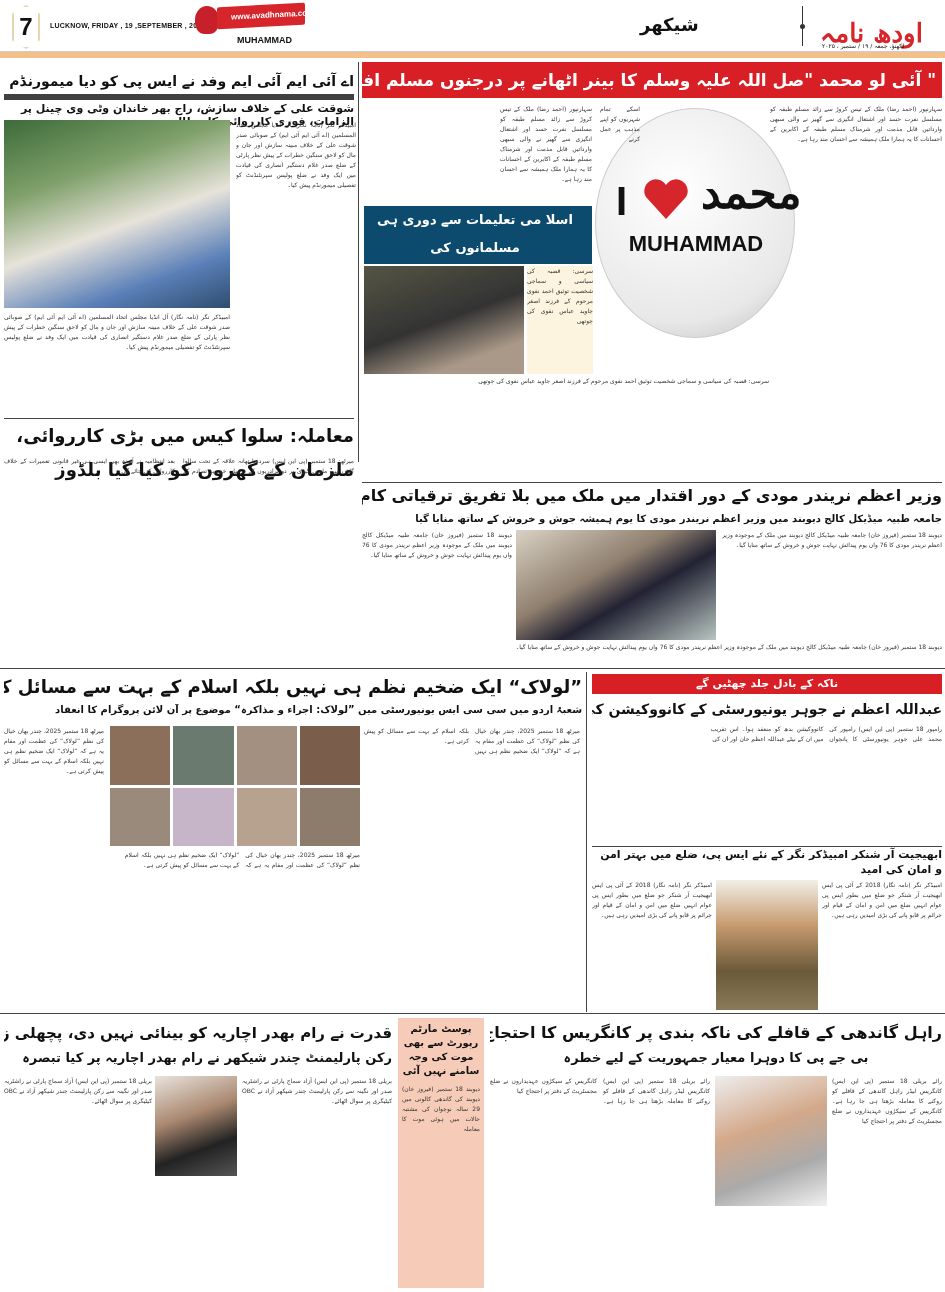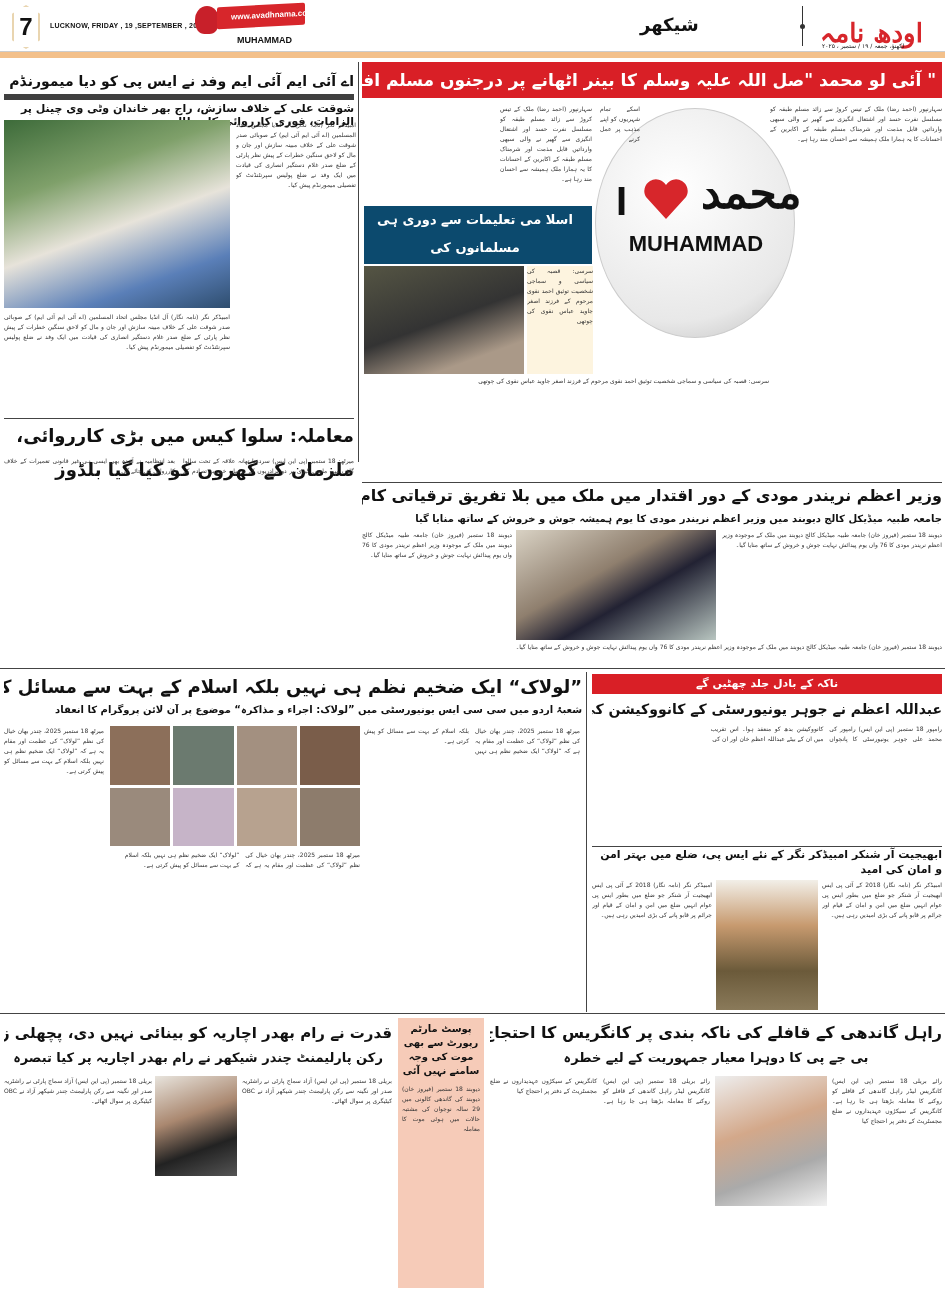--- a/index.html
+++ b/index.html
@@ -110,21 +110,21 @@
 <div class="abs txt" style="left:592px;top:724px;width:350px;height:120px;column-count:3;column-gap:6px">رامپور 18 ستمبر (پی این ایس) رامپور کی محمد علی جوہر یونیورسٹی کا پانچواں کانووکیشن بدھ کو منعقد ہوا۔ اس تقریب میں ان کے بیٹے عبداللہ اعظم خان اور ان کی</div>
 
 <div class="abs urdu h1" style="left:592px;top:846px;width:350px;height:30px;font-size:11px;line-height:15px;border-top:1px solid #444">ابھیجیت آر شنکر امبیڈکر نگر کے نئے ایس پی، ضلع میں بہتر امن و امان کی امید</div>
 <div class="abs txt" style="left:822px;top:880px;width:120px;height:130px">امبیڈکر نگر (نامہ نگار) 2018 کے آئی پی ایس ابھیجیت آر شنکر جو ضلع میں بطور ایس پی عوام انہیں ضلع میں امن و امان کے قیام اور جرائم پر قابو پانے کی بڑی امیدیں رہی ہیں۔</div>
 <div class="abs photo" style="left:716px;top:880px;width:102px;height:130px;background:linear-gradient(180deg,#f2efe8,#c79a6f 35%,#6b5a3a 70%,#8a7a5a)"></div>
 <div class="abs txt" style="left:592px;top:880px;width:120px;height:130px">امبیڈکر نگر (نامہ نگار) 2018 کے آئی پی ایس ابھیجیت آر شنکر جو ضلع میں بطور ایس پی عوام انہیں ضلع میں امن و امان کے قیام اور جرائم پر قابو پانے کی بڑی امیدیں رہی ہیں۔</div>
 
 <div class="abs rule" style="left:0;top:1013px;width:945px;height:1px"></div>
 
 <div class="abs urdu h1" style="left:4px;top:1018px;width:388px;height:30px;font-size:15px;line-height:30px;white-space:nowrap;overflow:hidden">قدرت نے رام بھدر اچاریہ کو بینائی نہیں دی، پچھلی زندگی میں کیے ہوں گے برے کام</div>
-<div class="abs urdu h1" style="left:4px;top:1050px;width:388px;height:22px;font-size:13px;text-align:center">رکن پارلیمنٹ چندر شیکھر نے رام بھدر اچاریہ پر کیا تبصرہ</div>
+<div class="abs urdu h1" style="left:4px;top:1050px;width:388px;height:22px;font-size:13px;text-align:right">رکن پارلیمنٹ چندر شیکھر نے رام بھدر اچاریہ پر کیا تبصرہ</div>
 <div class="abs txt" style="left:242px;top:1076px;width:150px;height:210px">بریلی 18 ستمبر (پی این ایس) آزاد سماج پارٹی نے راشٹریہ صدر اور نگینہ سے رکن پارلیمنٹ چندر شیکھر آزاد نے OBC کیٹیگری پر سوال اٹھائے۔</div>
 <div class="abs photo" style="left:155px;top:1076px;width:82px;height:100px;background:linear-gradient(160deg,#e8e4dd,#aa8870 40%,#222 70%,#555)"></div>
 <div class="abs txt" style="left:4px;top:1076px;width:148px;height:210px">بریلی 18 ستمبر (پی این ایس) آزاد سماج پارٹی نے راشٹریہ صدر اور نگینہ سے رکن پارلیمنٹ چندر شیکھر آزاد نے OBC کیٹیگری پر سوال اٹھائے۔</div>
 
 <div class="abs pink" style="left:398px;top:1018px;width:86px;height:270px">
   <div class="urdu h1" style="padding:4px;font-size:10px;line-height:14px;text-align:center">پوسٹ مارٹم رپورٹ سے بھی موت کی وجہ سامنے نہیں آئی</div>
   <div class="txt" style="padding:2px 4px;height:210px">دیوبند 18 ستمبر (فیروز خان) دیوبند کی گاندھی کالونی میں 29 سالہ نوجوان کی مشتبہ حالات میں ہوئی موت کا معاملہ</div>
 </div>
 
 <div class="abs urdu h1" style="left:490px;top:1018px;width:452px;height:30px;font-size:16px;line-height:30px;white-space:nowrap;overflow:hidden">راہل گاندھی کے قافلے کی ناکہ بندی پر کانگریس کا احتجاج</div>

